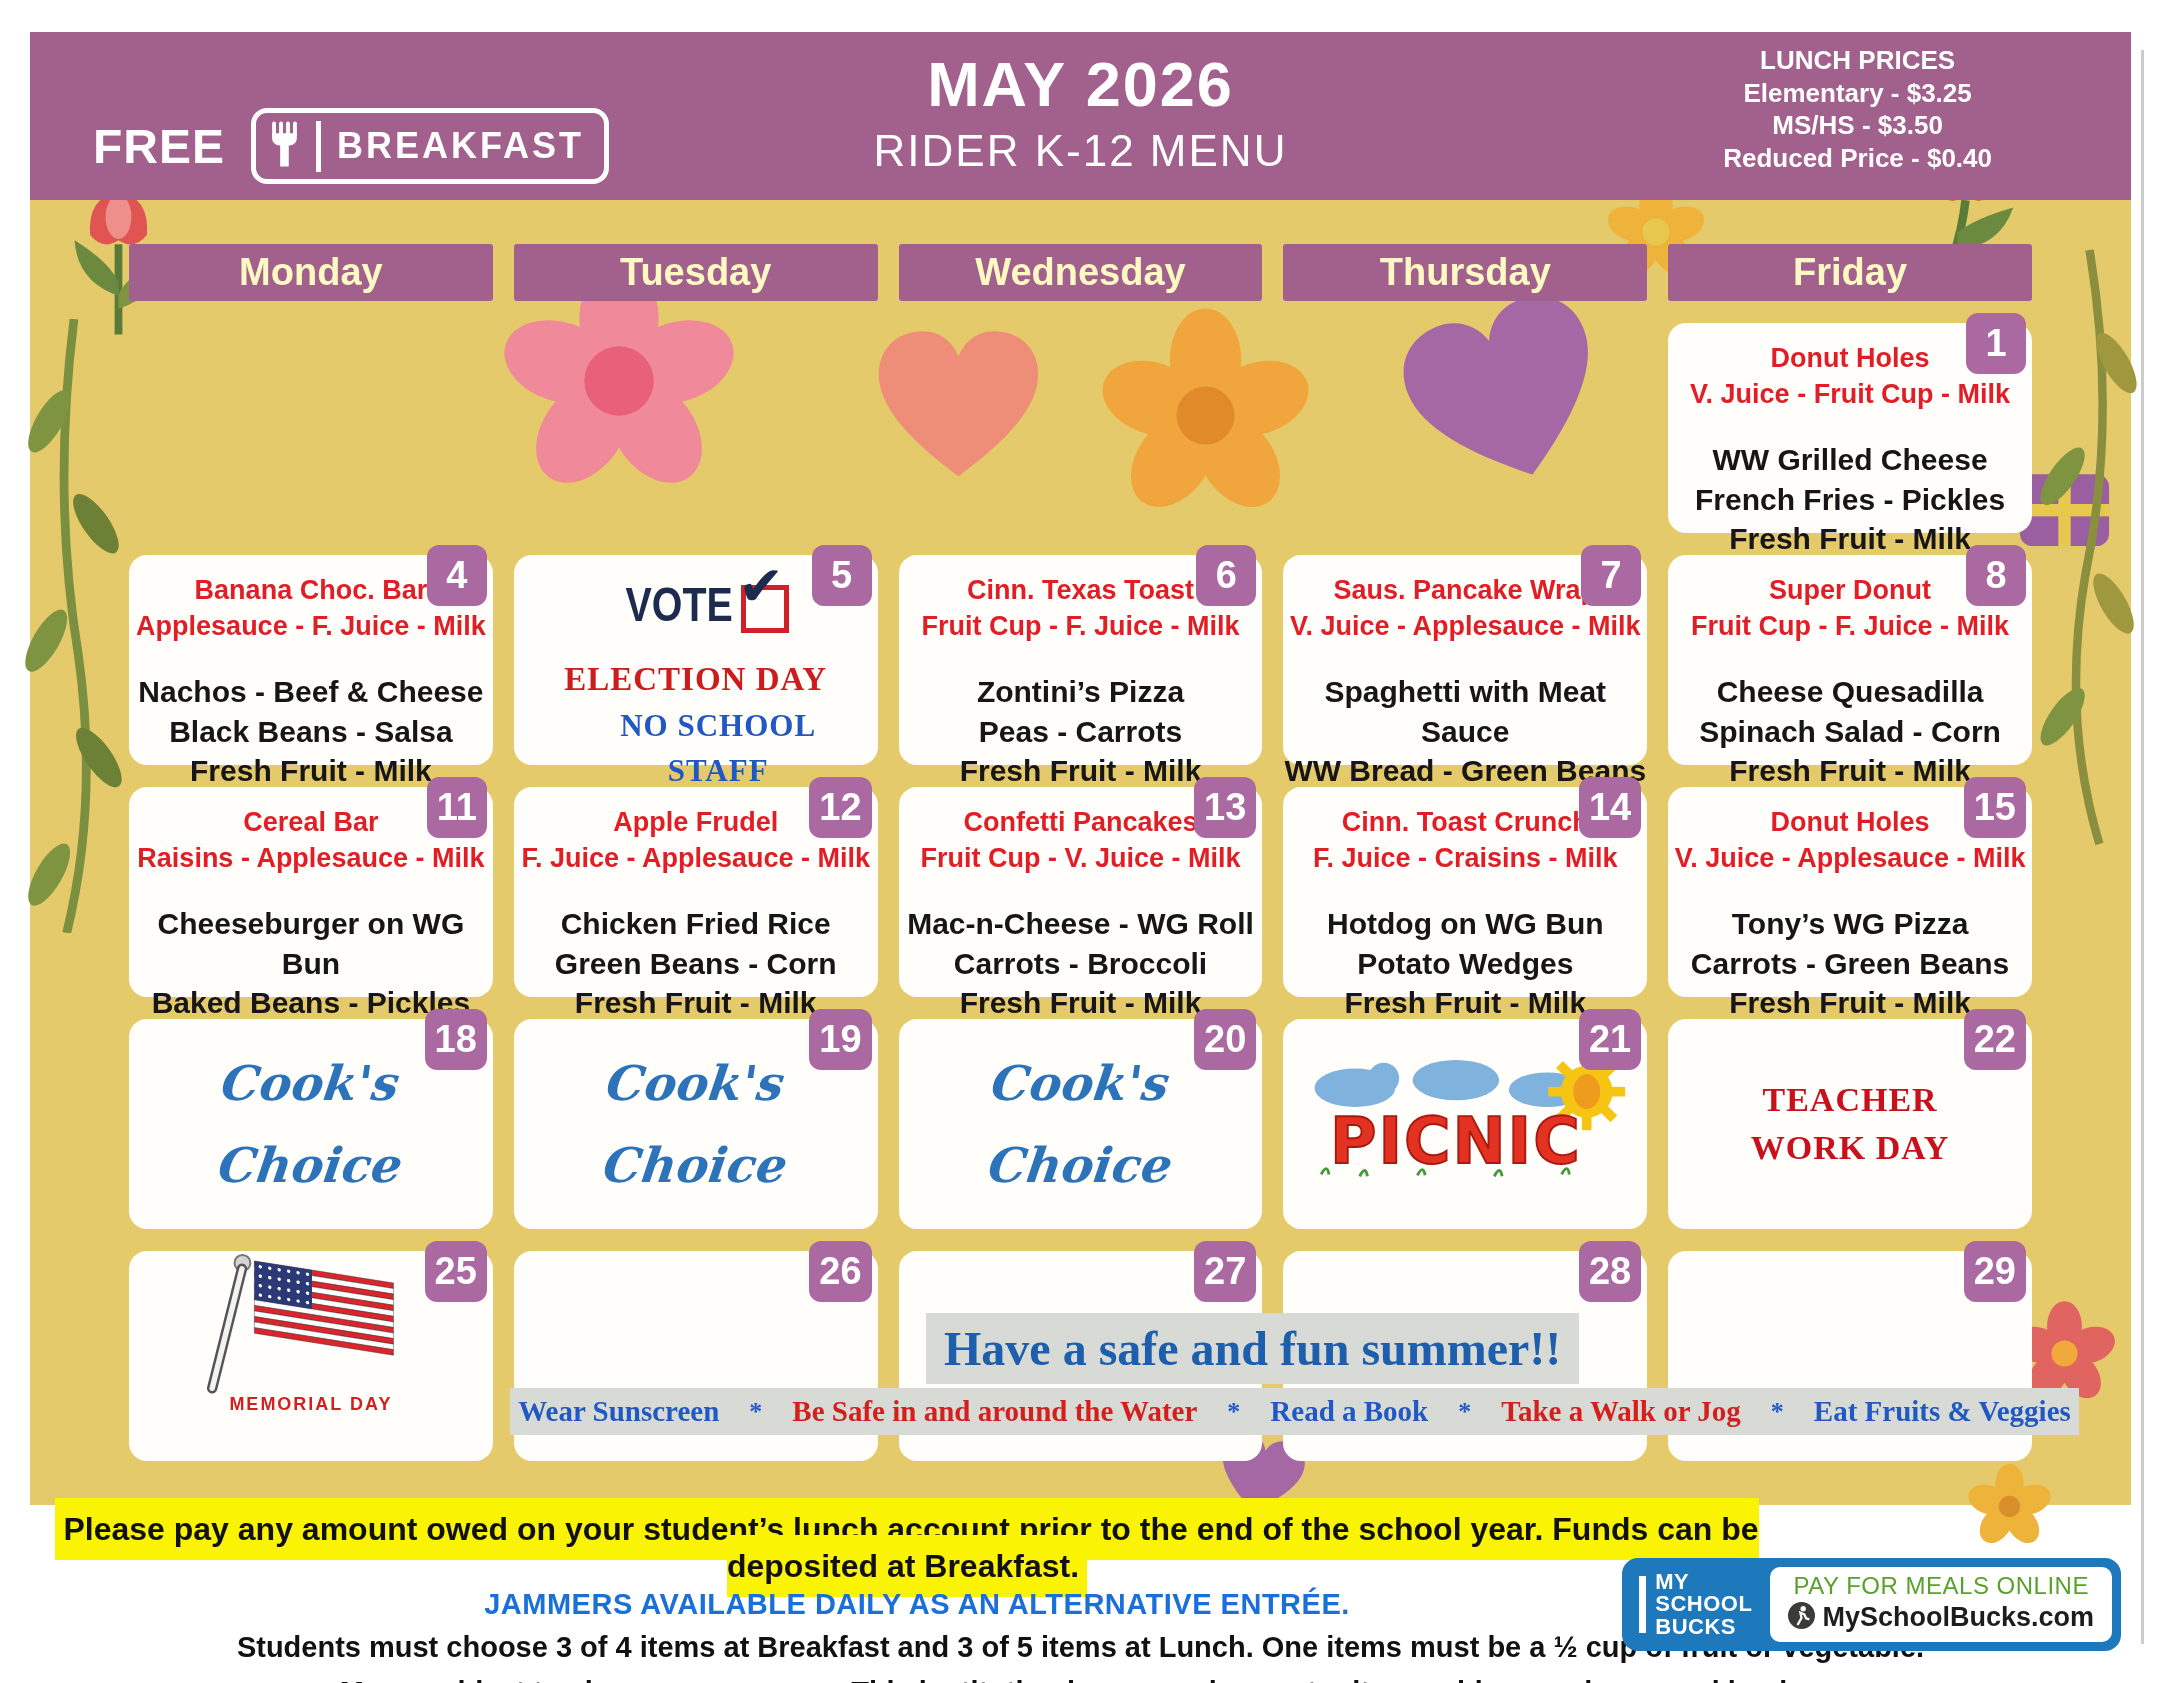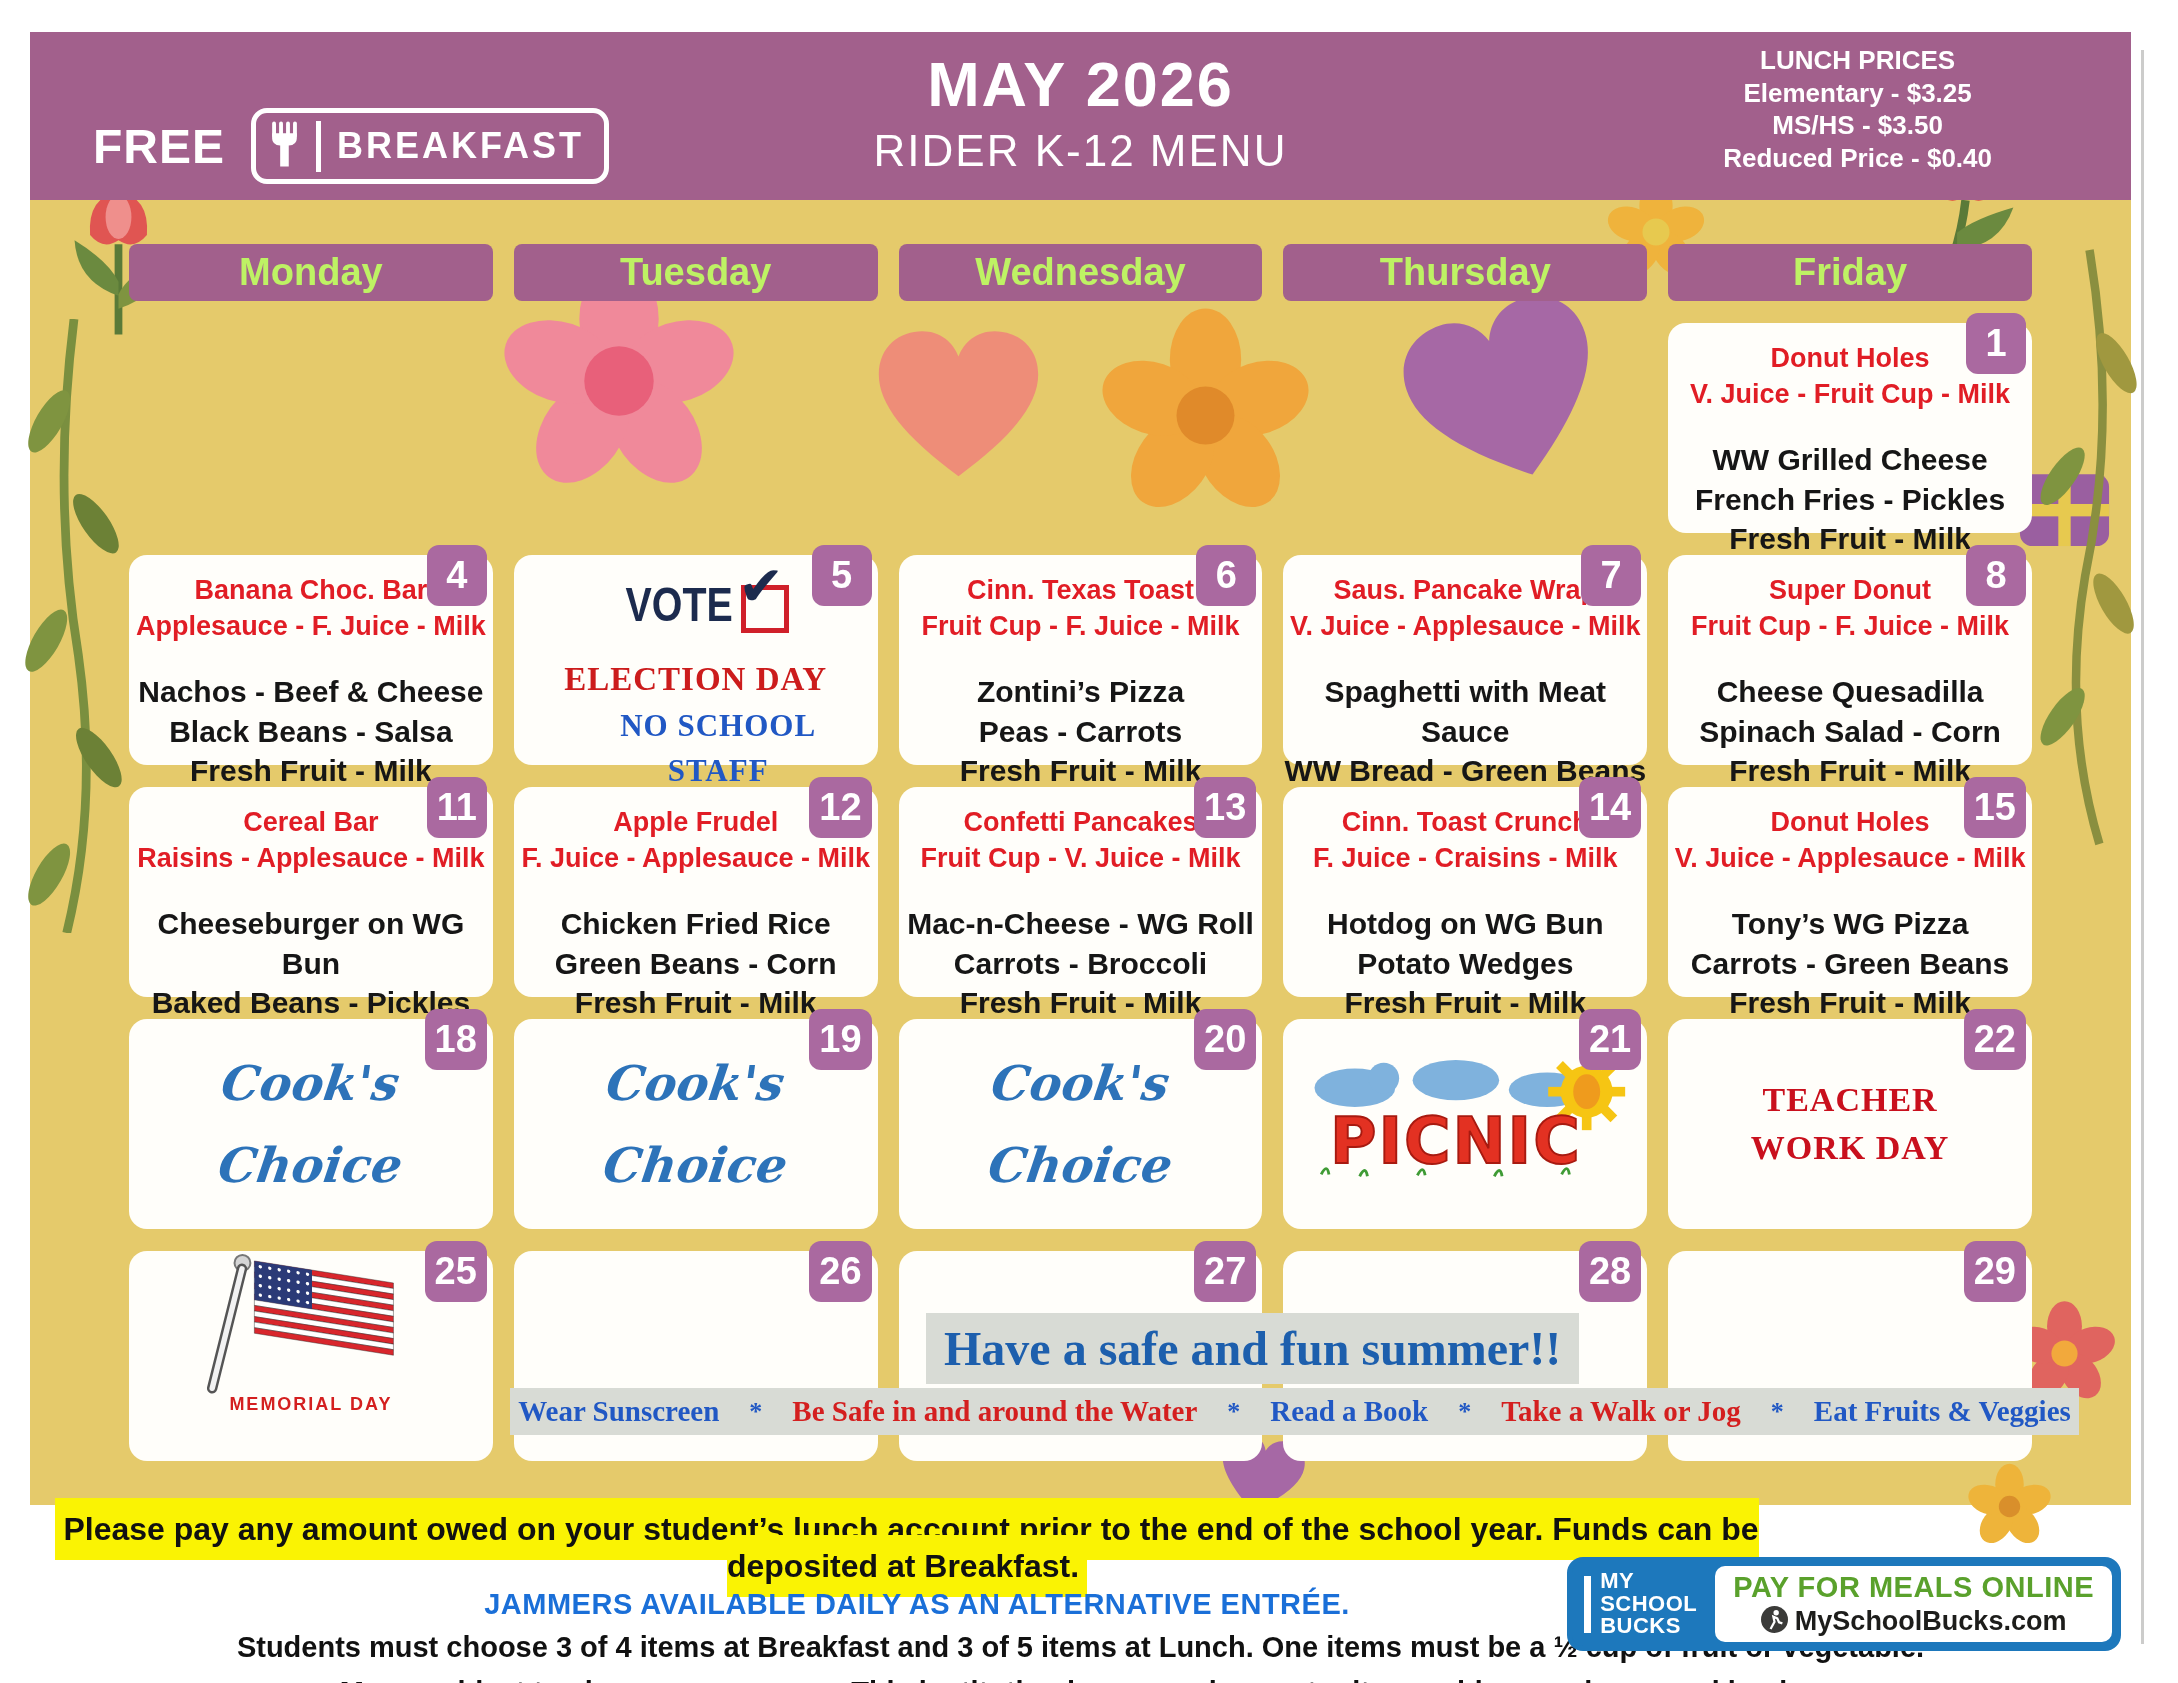--- a/index.html
+++ b/index.html
@@ -17,21 +17,21 @@
   .bk-pill{display:flex;align-items:center;border:5px solid #fff;border-radius:16px;padding:6px 20px 6px 14px;gap:16px;}
   .bk-divider{width:5px;height:51px;background:#fff;}
   .bk-word{color:#fff;font-weight:bold;font-size:36px;letter-spacing:3px;}
   .lunch-prices{position:absolute;right:139px;top:12px;text-align:center;color:#fff;font-weight:bold;
                 font-size:26px;line-height:1.25;}
 
   
   .yellow{position:relative;height:1305px;background:var(--background_yellow);}
   .pill-row{position:relative;z-index:2;display:grid;grid-template-columns:repeat(5,1fr);
             column-gap:21px;padding:44px 99px 0 99px;}
-  .day-pill{height:57px;background:var(--header_purple);border-radius:8px;color:#bef264;
+  .day-pill{height:57px;background:var(--header_purple);border-radius:3px;color:#fef9c3;
             font-size:38px;font-weight:bold;display:flex;align-items:center;justify-content:center;}
   .grid{position:relative;z-index:1;display:grid;grid-template-columns:repeat(5,1fr);
         grid-auto-rows:210px;gap:22px 21px;padding:0 99px;margin-top:22px;}
   .slot{background:transparent;}
   .cell{position:relative;background:#fffefa;border-radius:18px;z-index:1;text-align:center;}
   .date-badge{position:absolute;top:-10px;right:6px;min-width:40px;height:61px;padding:0 10px;
               background:var(--badge_purple);border-radius:12px;color:#fff;font-size:38px;font-weight:bold;
               display:flex;align-items:center;justify-content:center;z-index:2;}
   .bf-block{padding-top:18px;}
   .bf-line{color:var(--menu_red);font-weight:bold;font-size:27px;line-height:1.32;}
@@ -77,21 +77,21 @@
   .items-row{margin-top:10px;color:#111;font-size:29px;}
   .last-row{margin-top:12px;display:flex;justify-content:center;gap:173px;color:#111;font-size:29px;}
 
   
   .msb{position:absolute;right:57px;bottom:32px;display:flex;border:5px solid var(--msb_blue);
        border-radius:16px;background:var(--msb_blue);overflow:hidden;z-index:4;}
   .msb-left{display:flex;align-items:center;gap:9px;padding:8px 14px 8px 12px;}
   .msb-bar{width:7px;height:57px;background:#fff;}
   .msb-brand{color:#fff;font-weight:bold;font-size:22px;line-height:1.02;text-align:left;letter-spacing:0.5px;}
   .msb-right{background:#fff;border-radius:10px;margin:4px;padding:5px 18px;text-align:center;}
-  .msb-green{color:var(--msb_green);font-weight:bold;font-size:29px;letter-spacing:0.5px;}
+  .msb-green{color:var(--msb_green);font-weight:normal;font-size:24px;letter-spacing:0.5px;}
   .msb-site-row{display:flex;align-items:center;justify-content:center;gap:7px;margin-top:2px;}
   .msb-site{color:#1d1d1b;font-weight:bold;font-size:27px;}
 
   
   .deco{position:absolute;z-index:0;}
   .scan-edge{position:absolute;right:34px;top:50px;width:3px;height:1594px;background:#cccccb;z-index:5;}
 </style>
 </head>
 <body>
 

